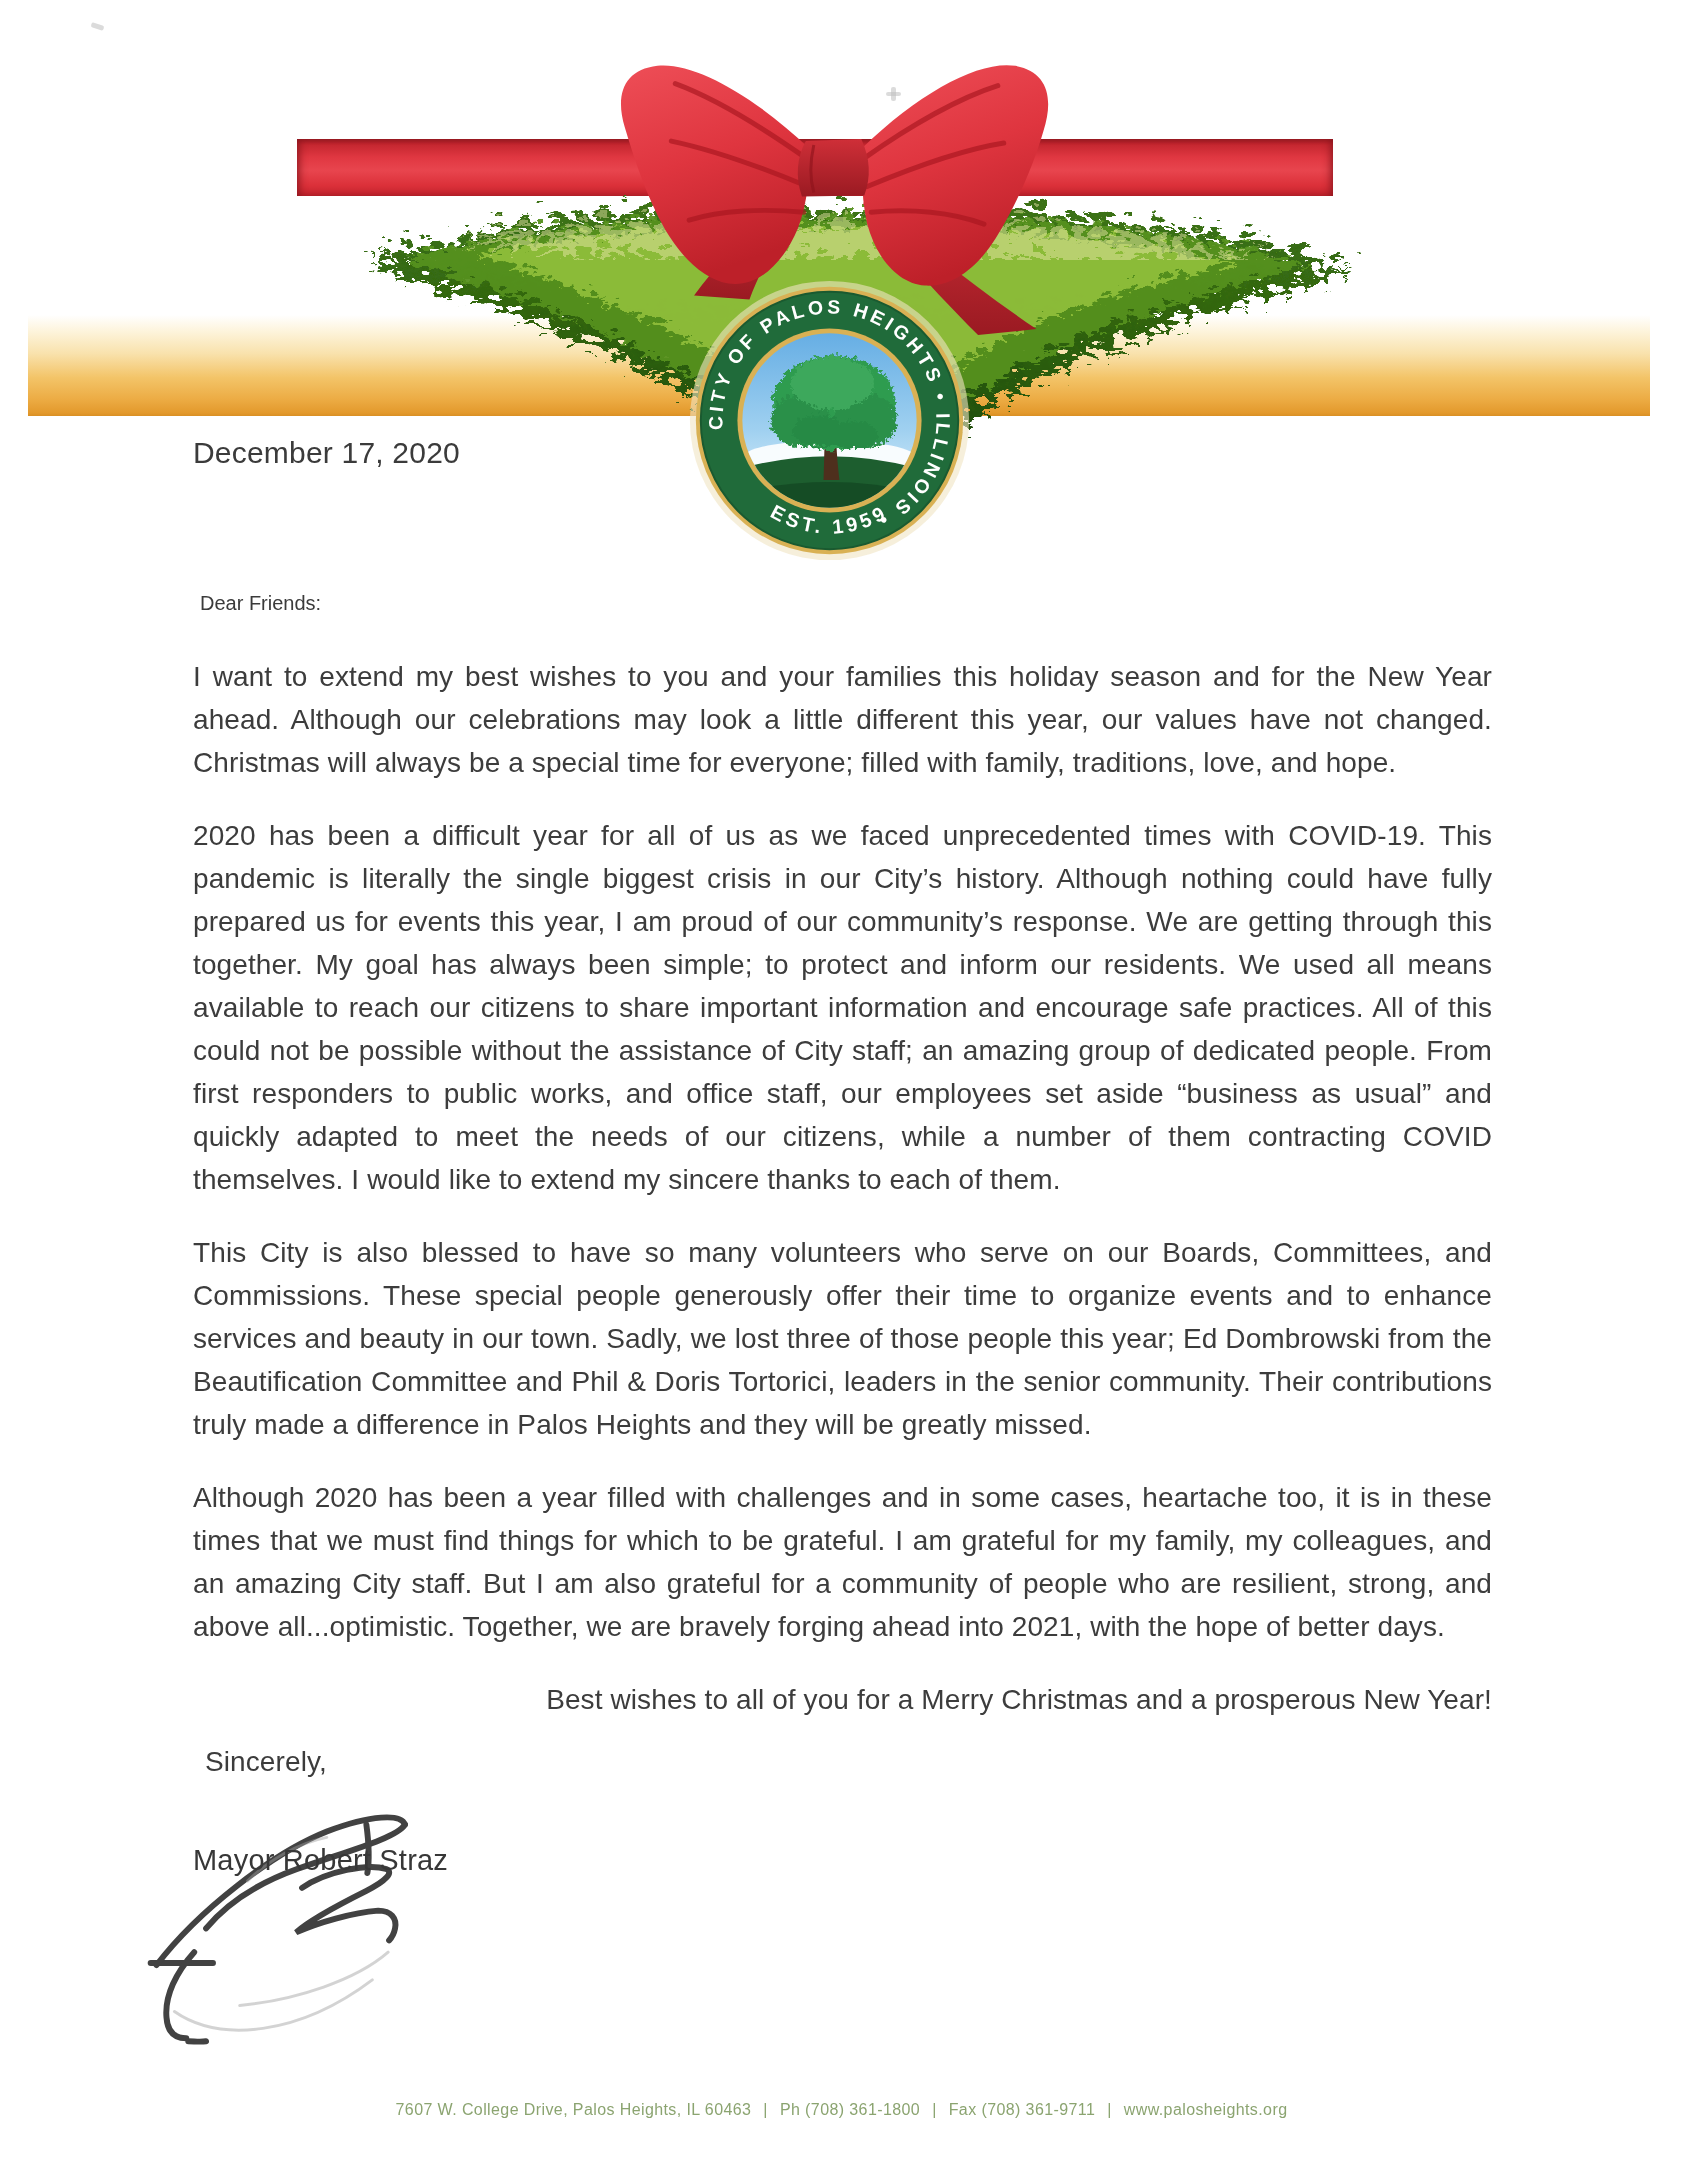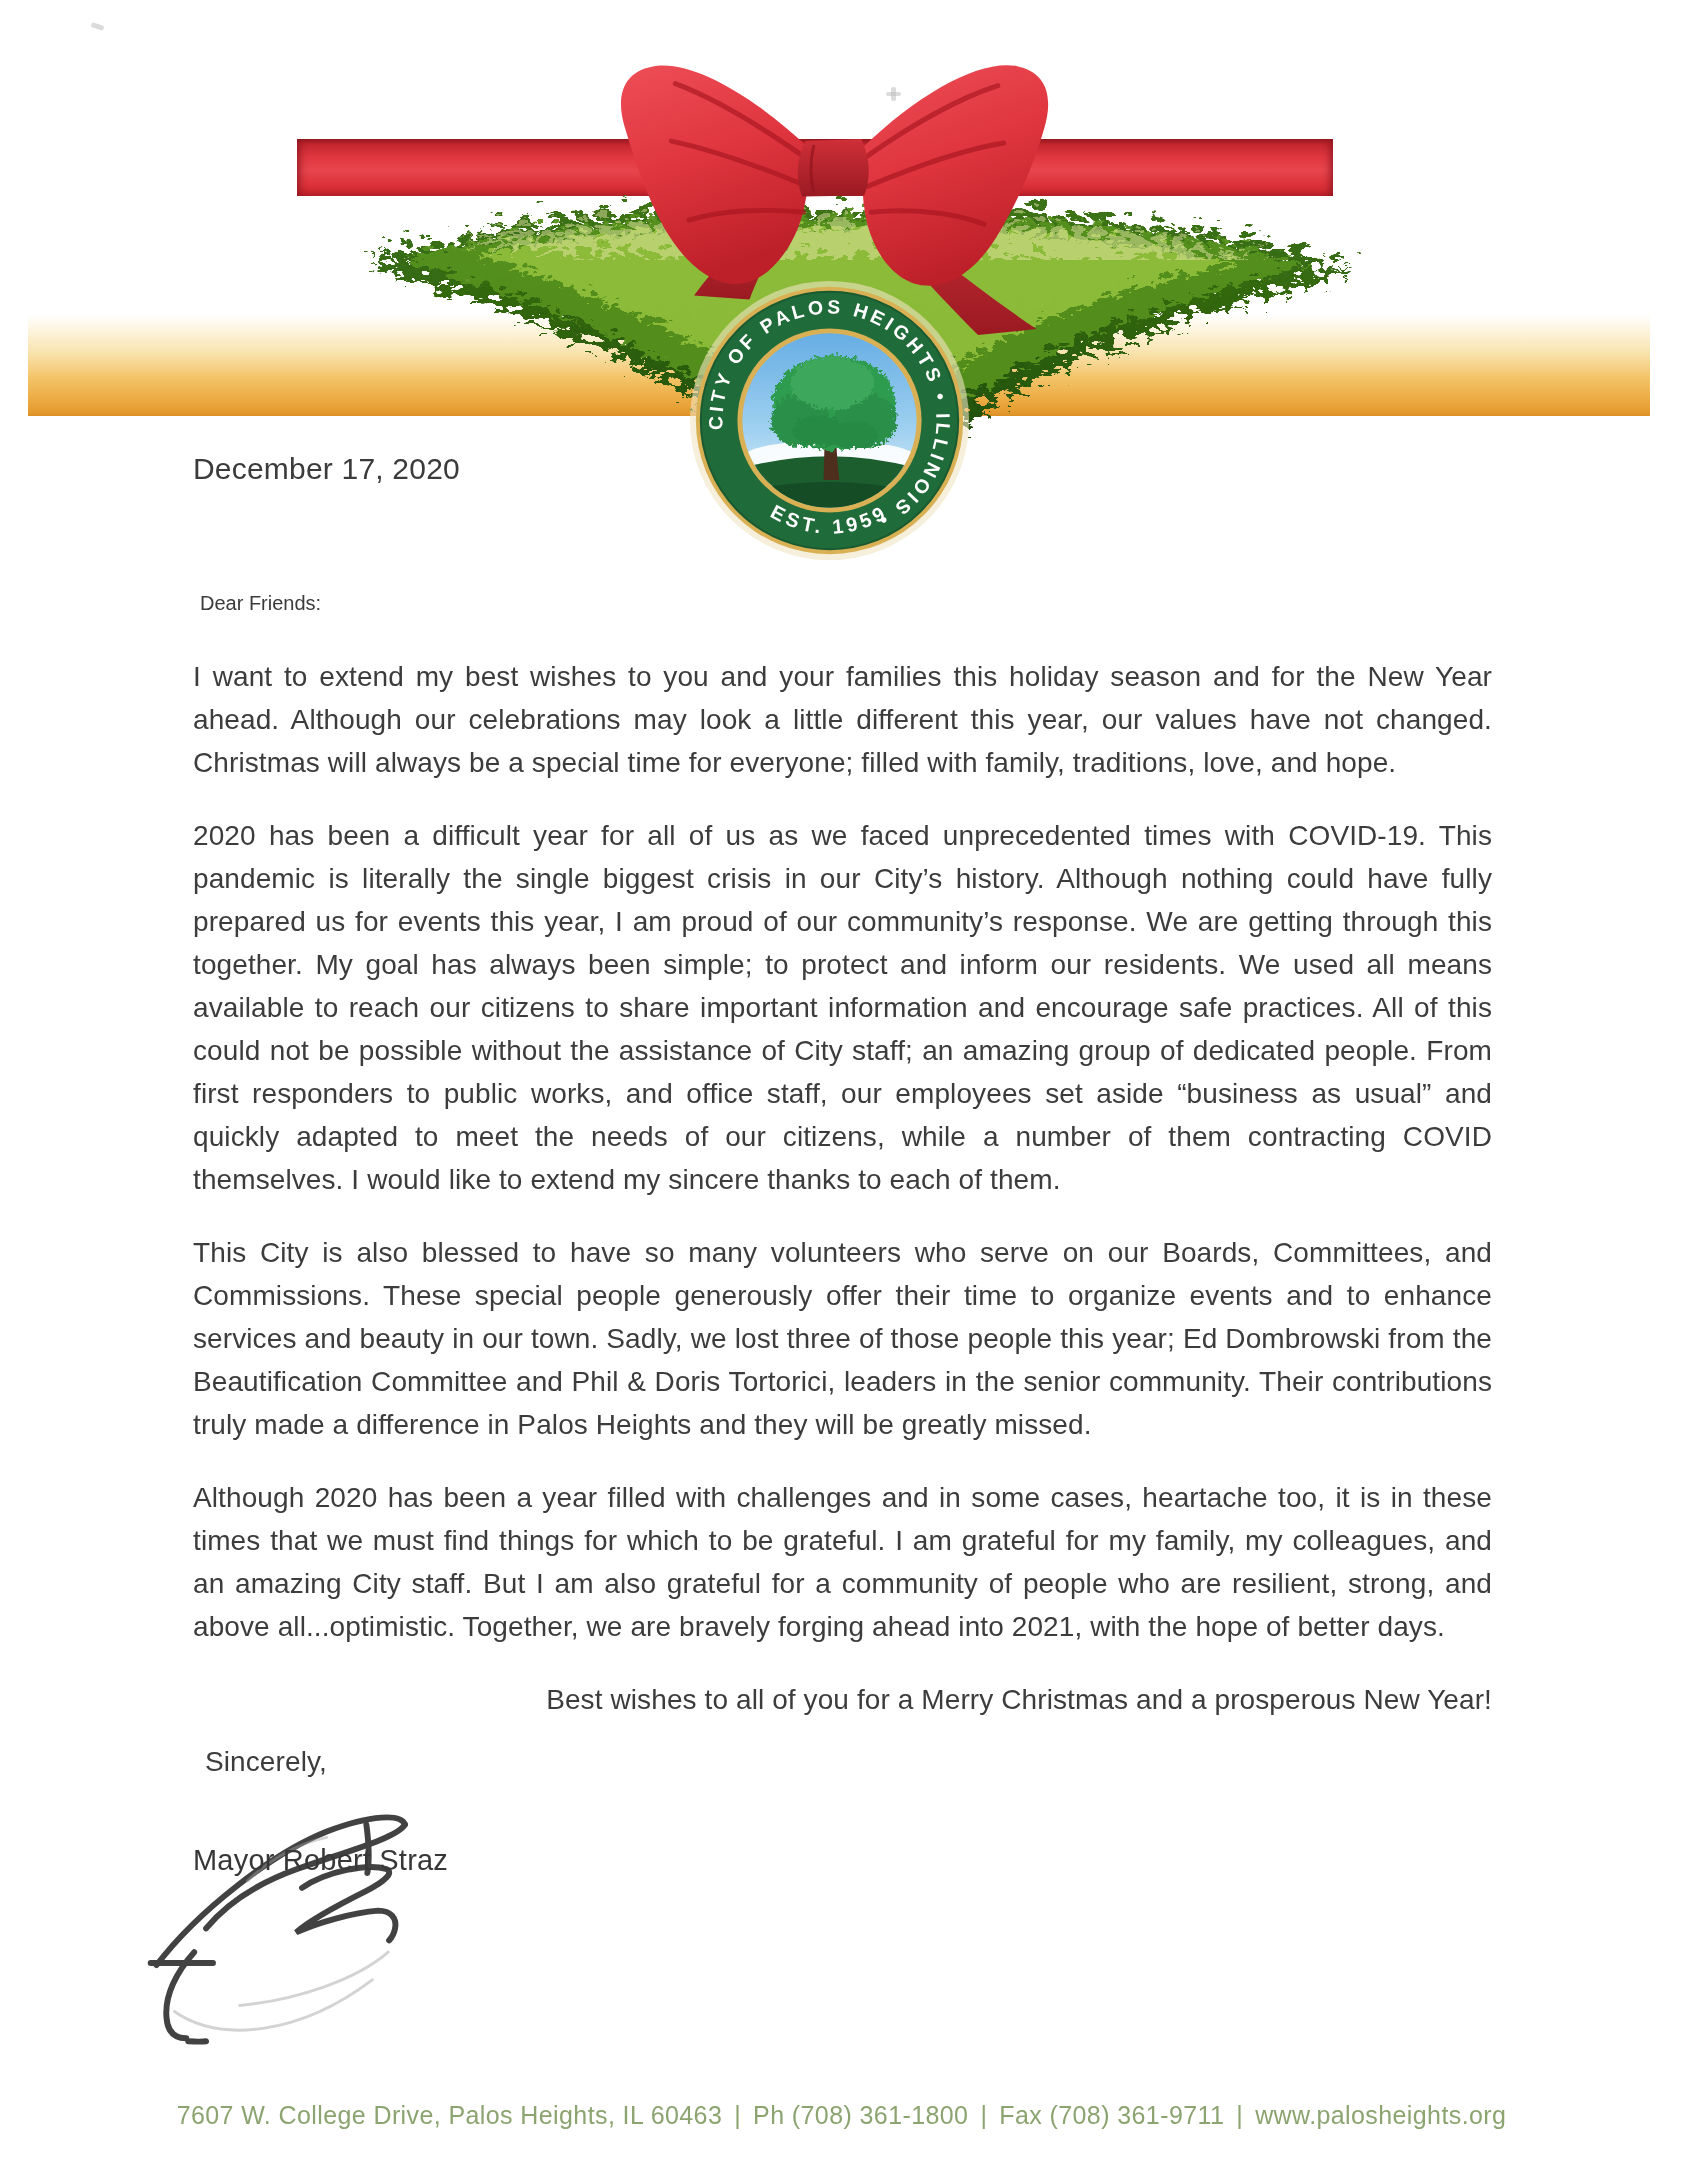--- a/index.html
+++ b/index.html
@@ -18,21 +18,21 @@
     position:absolute;left:297px;top:139px;width:1036px;height:57px;
     background:linear-gradient(180deg,#9c1b23 0%, #c52730 10%, #e03741 32%,
       #e8454e 55%, #db3039 82%, #c0232c 100%);
     box-shadow:inset 6px 0 8px -4px #8c161e, inset -6px 0 8px -4px #8c161e;
   }
   .garland-svg{position:absolute;left:327px;top:139px;width:1049px;height:396px;}
   .bow-svg{position:absolute;left:604px;top:40px;width:475px;height:307px;}
   .seal-svg{position:absolute;left:680px;top:271px;width:299px;height:299px;}
   
   .date-line{
-    position:absolute;left:193px;top:452px;
+    position:absolute;left:193px;top:436px;
     font-size:30px;color:#3b3b3b;letter-spacing:0.2px;
   }
   .salutation{
     position:absolute;left:200px;top:592px;
     font-size:20px;color:#3b3b3b;
   }
   .letter-body{
     position:absolute;left:193px;top:655px;width:1299px;
     font-size:28px;line-height:43px;color:#3c3c3c;
     text-align:justify;letter-spacing:0.1px;
@@ -41,21 +41,21 @@
   .letter-body p.closing-line{text-align:right;margin:0 0 19px 0;}
   .letter-body p.valediction{text-align:left;margin:12px;}
   .signer-name{
     position:absolute;left:193px;top:1844px;
     font-size:29px;color:#373737;letter-spacing:0.2px;
   }
   .signature-svg{position:absolute;left:119px;top:1772px;width:376px;height:297px;}
   
   .footer-line{
     position:absolute;left:0;top:2101px;width:1683px;
-    text-align:center;font-size:25px;color:#8ba470;letter-spacing:0.4px;
+    text-align:center;font-size:16px;color:#8ba470;letter-spacing:0.4px;
   }
   .footer-line .sep{padding:0 12px;color:#8ba470;}
   
   .speck{position:absolute;background:#bdbdbd;opacity:.55;border-radius:2px;}
   .speck.s1{left:91px;top:24px;width:13px;height:5px;transform:rotate(18deg);}
   .speck.s2{left:891px;top:87px;width:5px;height:14px;}
   .speck.s2b{left:886px;top:92px;width:15px;height:4px;}
 </style>
 </head>
 <body>

